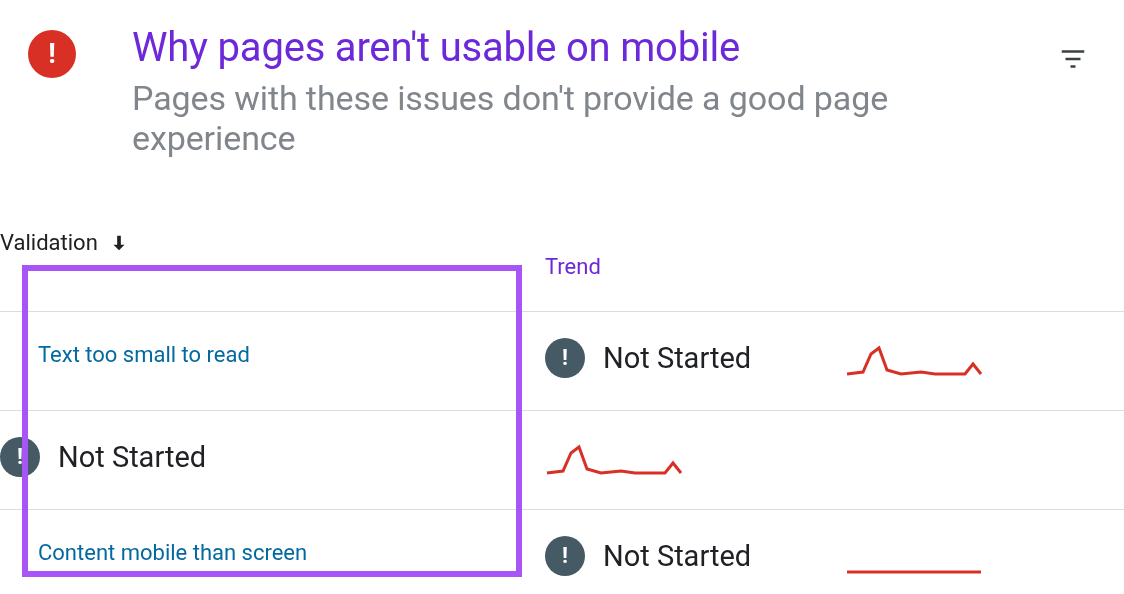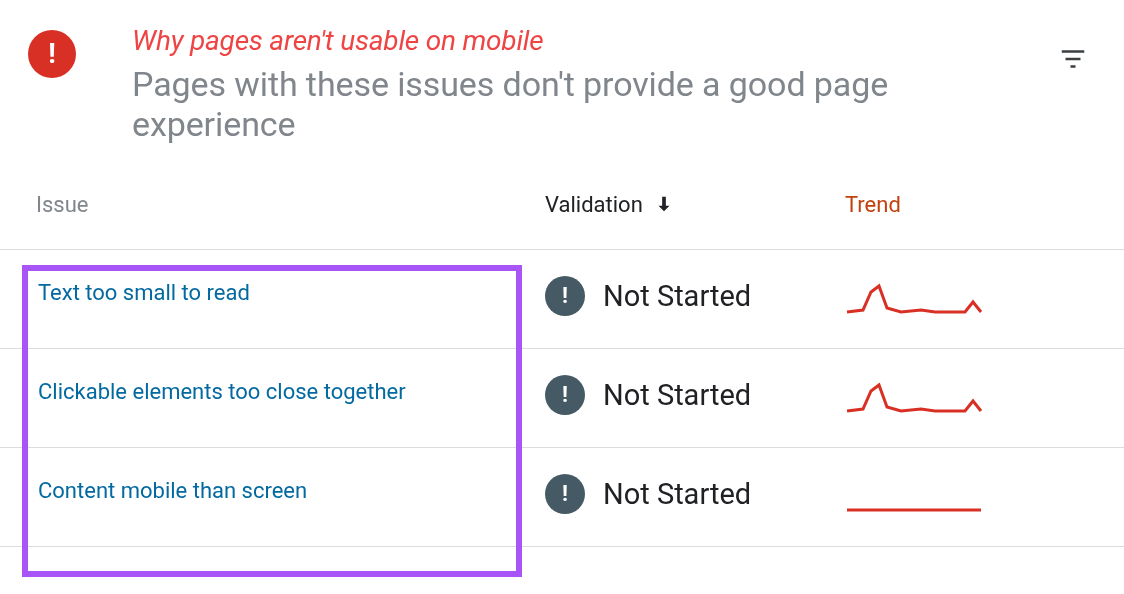--- a/index.html
+++ b/index.html
@@ -29,26 +29,25 @@
       margin-right: 56px;
     }
     .error-badge-glyph {
       color: #fff;
       font-size: 28px;
       font-weight: 700;
       line-height: 1;
     }
     .header-text { flex: 1; }
     .page-title {
-      font-size: 28px;
-      font-weight: 400;
-      color: #ef4444;
+      font-size: 40px;
+      font-weight: 400;
+      color: #6d28d9;
       letter-spacing: -0.2px;
       line-height: 1.2;
-      font-style: italic;
     }
     .page-subtitle {
       font-size: 34px;
       font-weight: 400;
       color: #80868b;
       margin-top: 6px;
       letter-spacing: -0.1px;
     }
     .filter-button {
       flex-shrink: 0;
@@ -74,21 +73,21 @@
     }
     .th-issue { padding-left: 36px; }
     .th-validation {
       font-weight: 400;
       color: #202124;
       display: flex;
       align-items: center;
       gap: 10px;
     }
     .th-validation svg { width: 22px; height: 22px; }
-    .th-trend { color: #c2410c; }
+    .th-trend { color: #6d28d9; margin-top: 48px; }
 
     .issue-highlight-box {
       position: absolute;
       left: 22px;
       top: 265px;
       width: 500px;
       height: 312px;
       border: 6px solid #a855f7;
       pointer-events: none;
       z-index: 5;
@@ -155,21 +154,20 @@
   <div class="filter-button">
     <svg width="30" height="30" viewBox="0 0 24 24">
       <path d="M3 5h18v2H3V5zm3 6h12v2H6v-2zm4 6h4v2h-4v-2z" fill="#3c4043"></path>
     </svg>
   </div>
 </div>
 
 <div class="table-area">
 
   <div class="table-header-row">
-    <div class="th th-issue">Issue</div>
     <div class="th th-validation">
       <span>Validation</span>
       <svg viewBox="0 0 24 24">
           <path d="M12 20l-6-6h4V4h4v10h4l-6 6z" fill="#202124"></path>
         </svg>
     </div>
     <div class="th th-trend">Trend</div>
   </div>
 
   <div class="row">
@@ -181,21 +179,20 @@
       <span class="validation-text">Not Started</span>
     </div>
     <div class="trend-cell">
       <svg width="140" height="36" viewBox="0 0 140 36">
           <path class="sparkline" d="M2 30 L18 28 L26 10 L34 4 L42 26 L56 30 L76 28 L90 30 L110 30 L120 30 L128 20 L136 30"></path>
         </svg>
     </div>
   </div>
 
   <div class="row">
-    <div class="issue-cell">Clickable elements too close together</div>
     <div class="validation-cell">
       <div class="status-badge">
           <span class="status-badge-glyph">!</span>
         </div>
       <span class="validation-text">Not Started</span>
     </div>
     <div class="trend-cell">
       <svg width="140" height="36" viewBox="0 0 140 36">
           <path class="sparkline" d="M2 30 L18 28 L26 10 L34 4 L42 26 L56 30 L76 28 L90 30 L110 30 L120 30 L128 20 L136 30"></path>
         </svg>

